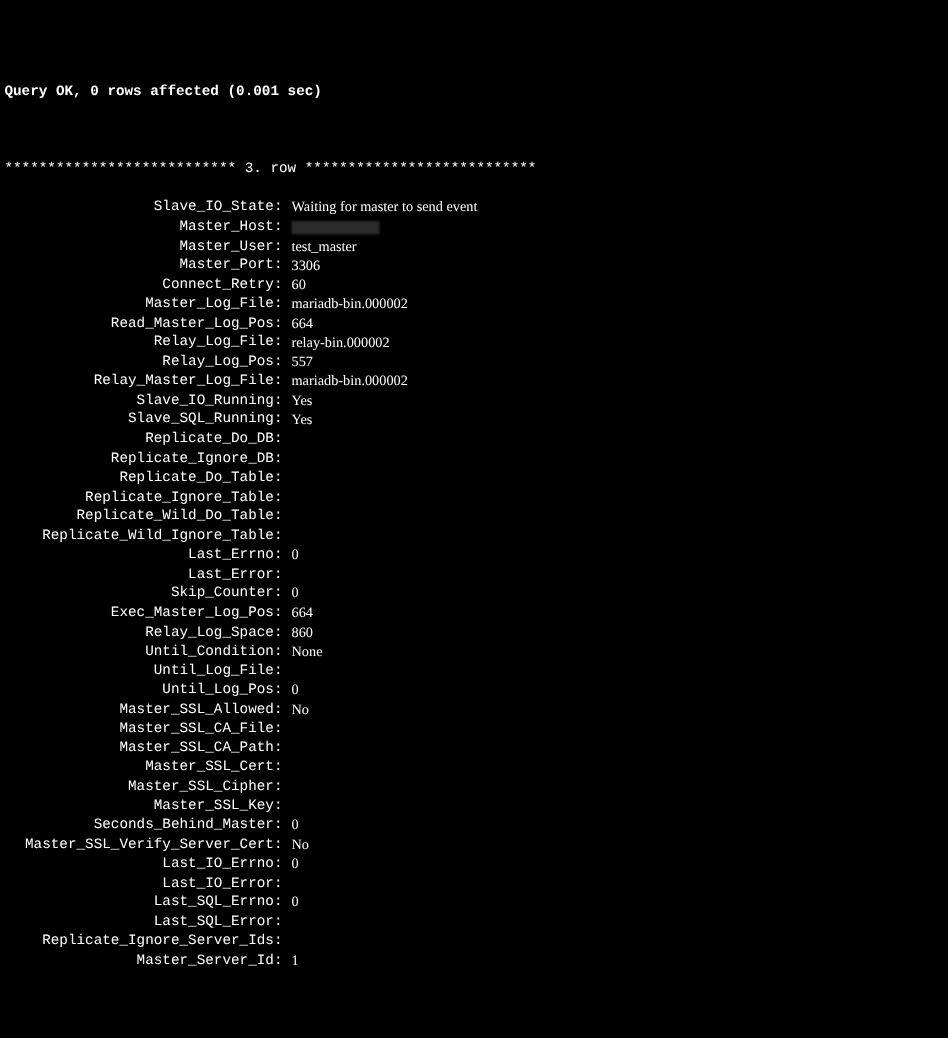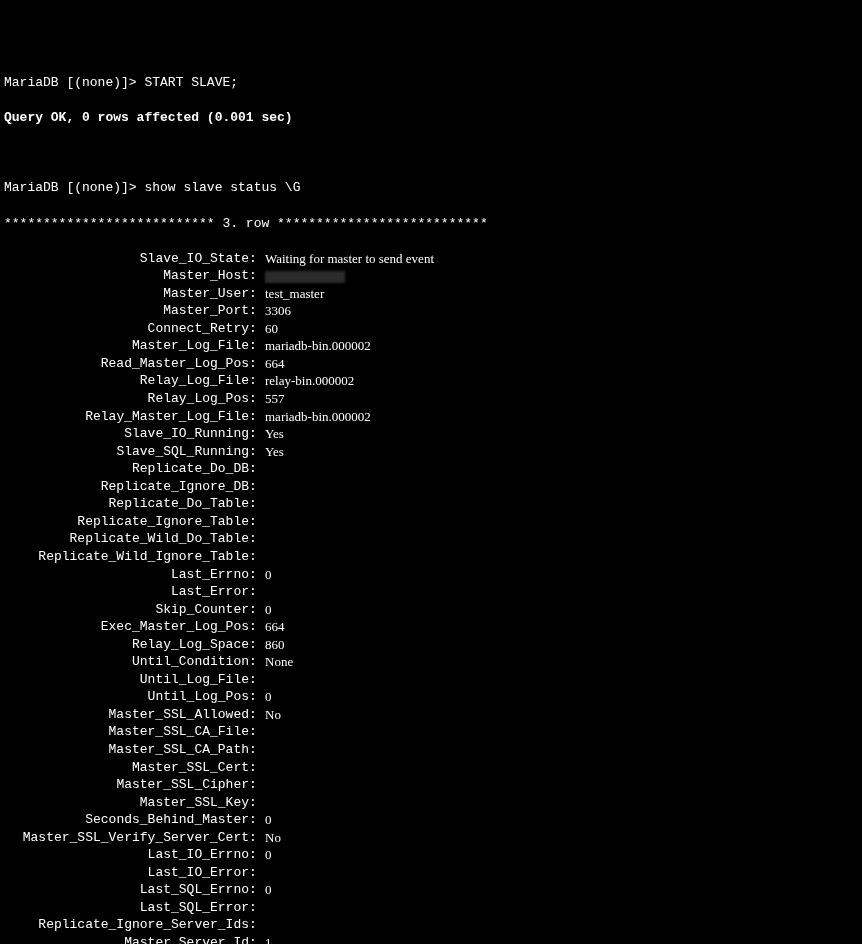--- a/index.html
+++ b/index.html
@@ -42,22 +42,20 @@
       background: #2b2b2b;
       vertical-align: middle;
       filter: blur(1px);
     }
   </style>
 </head>
 <body>
 
 
 <div>
-<div><span>MariaDB [(none)]&gt; </span><span>START SLAVE;</span></div>
 <div class="bold">Query OK, 0 rows affected (0.001 sec)</div>
 <div> </div>
-<div><span>MariaDB [(none)]&gt; </span><span>show slave status \G</span></div>
 <div>*************************** 3. row ***************************</div>
 <div id="status-block"><div class="row"><span class="key">Slave_IO_State</span><span class="sep">: </span><span class="val">Waiting for master to send event</span></div><div class="row"><span class="key">Master_Host</span><span class="sep">: </span><span class="val"><span class="redacted"></span></span></div><div class="row"><span class="key">Master_User</span><span class="sep">: </span><span class="val">test_master</span></div><div class="row"><span class="key">Master_Port</span><span class="sep">: </span><span class="val">3306</span></div><div class="row"><span class="key">Connect_Retry</span><span class="sep">: </span><span class="val">60</span></div><div class="row"><span class="key">Master_Log_File</span><span class="sep">: </span><span class="val">mariadb-bin.000002</span></div><div class="row"><span class="key">Read_Master_Log_Pos</span><span class="sep">: </span><span class="val">664</span></div><div class="row"><span class="key">Relay_Log_File</span><span class="sep">: </span><span class="val">relay-bin.000002</span></div><div class="row"><span class="key">Relay_Log_Pos</span><span class="sep">: </span><span class="val">557</span></div><div class="row"><span class="key">Relay_Master_Log_File</span><span class="sep">: </span><span class="val">mariadb-bin.000002</span></div><div class="row"><span class="key">Slave_IO_Running</span><span class="sep">: </span><span class="val">Yes</span></div><div class="row"><span class="key">Slave_SQL_Running</span><span class="sep">: </span><span class="val">Yes</span></div><div class="row"><span class="key">Replicate_Do_DB</span><span class="sep">: </span><span class="val"></span></div><div class="row"><span class="key">Replicate_Ignore_DB</span><span class="sep">: </span><span class="val"></span></div><div class="row"><span class="key">Replicate_Do_Table</span><span class="sep">: </span><span class="val"></span></div><div class="row"><span class="key">Replicate_Ignore_Table</span><span class="sep">: </span><span class="val"></span></div><div class="row"><span class="key">Replicate_Wild_Do_Table</span><span class="sep">: </span><span class="val"></span></div><div class="row"><span class="key">Replicate_Wild_Ignore_Table</span><span class="sep">: </span><span class="val"></span></div><div class="row"><span class="key">Last_Errno</span><span class="sep">: </span><span class="val">0</span></div><div class="row"><span class="key">Last_Error</span><span class="sep">: </span><span class="val"></span></div><div class="row"><span class="key">Skip_Counter</span><span class="sep">: </span><span class="val">0</span></div><div class="row"><span class="key">Exec_Master_Log_Pos</span><span class="sep">: </span><span class="val">664</span></div><div class="row"><span class="key">Relay_Log_Space</span><span class="sep">: </span><span class="val">860</span></div><div class="row"><span class="key">Until_Condition</span><span class="sep">: </span><span class="val">None</span></div><div class="row"><span class="key">Until_Log_File</span><span class="sep">: </span><span class="val"></span></div><div class="row"><span class="key">Until_Log_Pos</span><span class="sep">: </span><span class="val">0</span></div><div class="row"><span class="key">Master_SSL_Allowed</span><span class="sep">: </span><span class="val">No</span></div><div class="row"><span class="key">Master_SSL_CA_File</span><span class="sep">: </span><span class="val"></span></div><div class="row"><span class="key">Master_SSL_CA_Path</span><span class="sep">: </span><span class="val"></span></div><div class="row"><span class="key">Master_SSL_Cert</span><span class="sep">: </span><span class="val"></span></div><div class="row"><span class="key">Master_SSL_Cipher</span><span class="sep">: </span><span class="val"></span></div><div class="row"><span class="key">Master_SSL_Key</span><span class="sep">: </span><span class="val"></span></div><div class="row"><span class="key">Seconds_Behind_Master</span><span class="sep">: </span><span class="val">0</span></div><div class="row"><span class="key">Master_SSL_Verify_Server_Cert</span><span class="sep">: </span><span class="val">No</span></div><div class="row"><span class="key">Last_IO_Errno</span><span class="sep">: </span><span class="val">0</span></div><div class="row"><span class="key">Last_IO_Error</span><span class="sep">: </span><span class="val"></span></div><div class="row"><span class="key">Last_SQL_Errno</span><span class="sep">: </span><span class="val">0</span></div><div class="row"><span class="key">Last_SQL_Error</span><span class="sep">: </span><span class="val"></span></div><div class="row"><span class="key">Replicate_Ignore_Server_Ids</span><span class="sep">: </span><span class="val"></span></div><div class="row"><span class="key">Master_Server_Id</span><span class="sep">: </span><span class="val">1</span></div></div>
 
 </div>
 
 
 
 </body></html>

